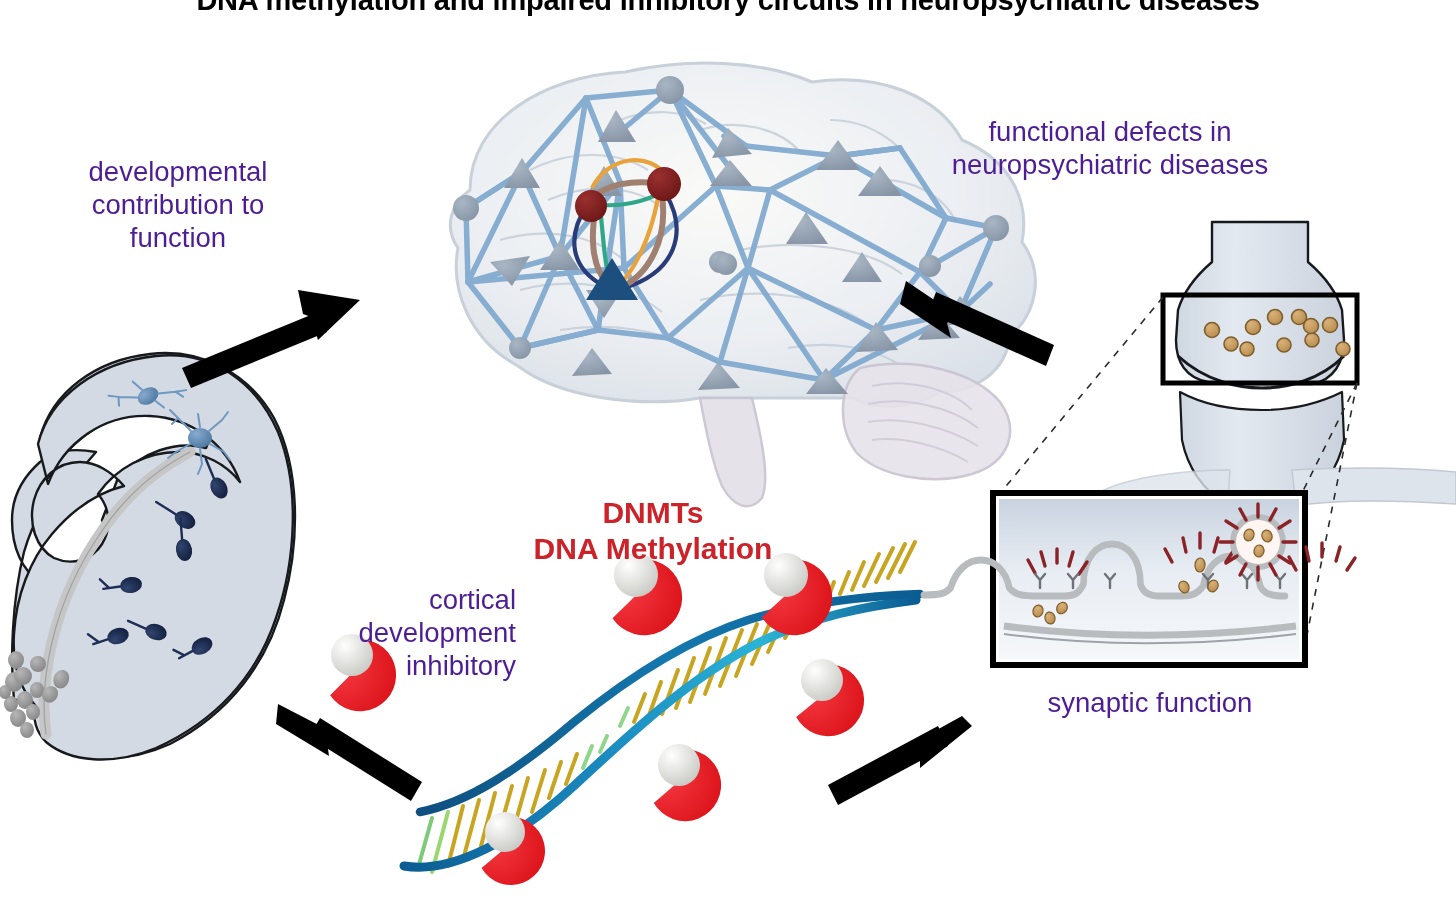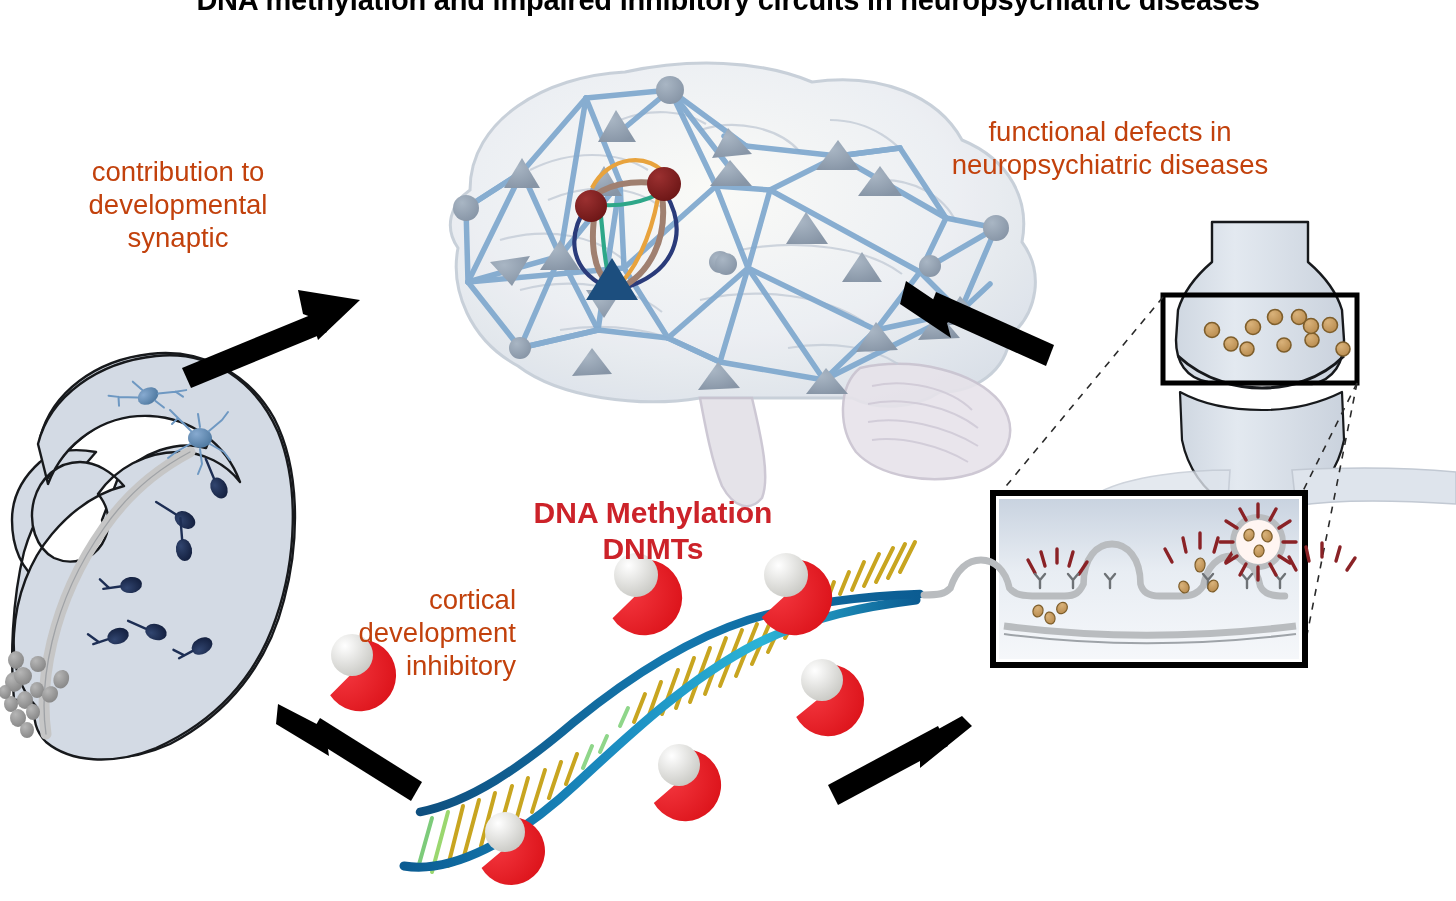--- a/index.html
+++ b/index.html
@@ -31,21 +31,21 @@
     letter-spacing: -0.2px;
     line-height: 34px;
     color: #000;
     white-space: nowrap;
   }
 
   
   .caption {
     font-size: 27.5px;
     line-height: 33px;
-    color: #c2410c;
+    color: #4c1d95;
     font-weight: normal;
   }
   #cap-dev      { left: 28px;  top: 155px; width: 300px; text-align: center; }
   #cap-func     { left: 905px; top: 115px; width: 410px; text-align: center; }
   #cap-cortical { left: 300px; top: 583px; width: 216px; text-align: right; }
   #cap-synaptic { left: 1000px; top: 686px; width: 300px; text-align: center; }
 
   #cap-dna {
     left: 453px; top: 495px;
     width: 400px;
@@ -663,35 +663,36 @@
       <polygon points="278,704 336,734 327,742 329,756 276,724"></polygon>
     </g>
 
     <g fill="#000000">
       <polygon points="828,785 938,726 948,746 838,805"></polygon>
       <polygon points="972,726 920,768 920,752 906,747 962,716"></polygon>
     </g>
   </svg>
 
   <div class="abs caption" id="cap-dev">
+    <div>developmental</div>
     <div>contribution to</div>
-    <div>developmental</div>
-    <div>synaptic</div>
+    <div>function</div>
   </div>
 
   <div class="abs caption" id="cap-func">
     <div>functional defects in</div>
     <div>neuropsychiatric diseases</div>
   </div>
 
   <div class="abs caption" id="cap-cortical">
     <div>cortical</div>
     <div>development</div>
     <div>inhibitory</div>
   </div>
 
+  <div class="abs caption" id="cap-synaptic">synaptic function</div>
 
   <div class="abs" id="cap-dna">
+    <div>DNMTs</div>
     <div>DNA Methylation</div>
-    <div>DNMTs</div>
   </div>
 
 </div>
 
 </body></html>

